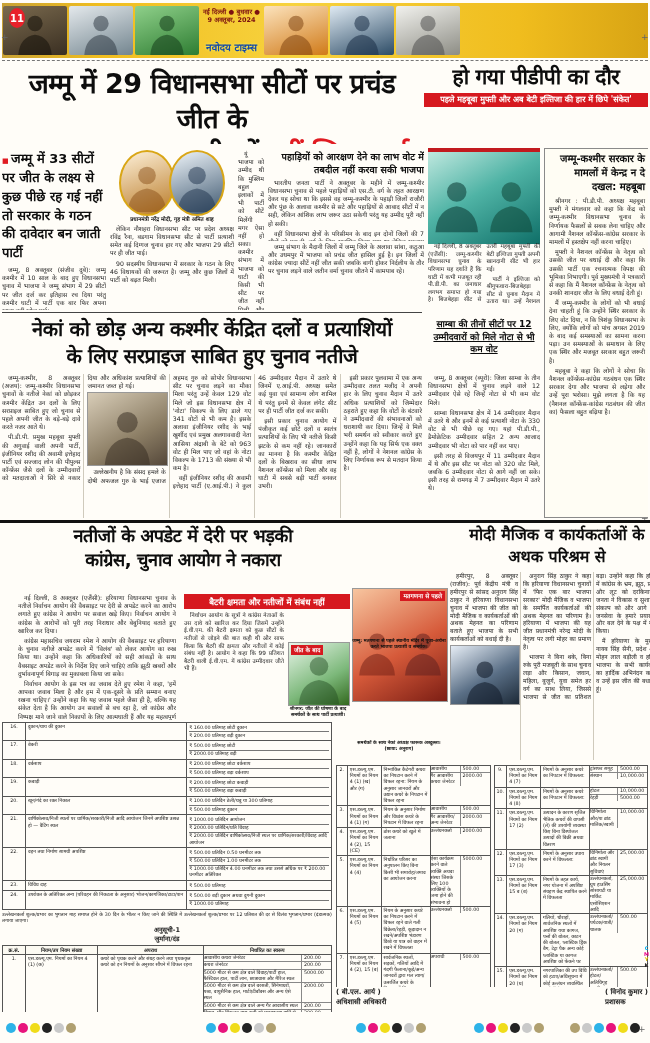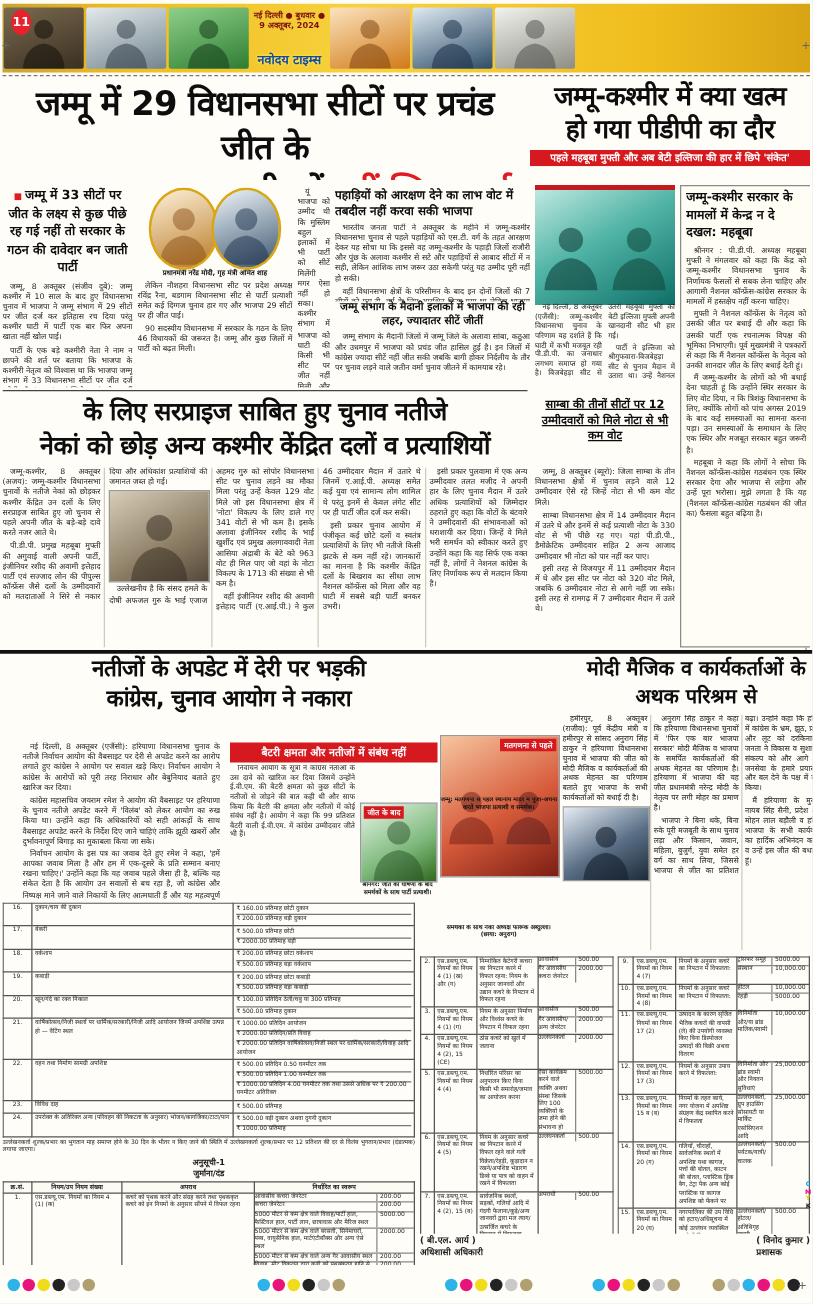--- a/index.html
+++ b/index.html
@@ -32,29 +32,29 @@
   .redtxt{color:#e01b22;}
   .lead-right{top:64px;left:424px;width:224px;text-align:center;}
   .lead-right .l1,.lead-right .l2{font-size:21px;font-weight:900;line-height:1.25;color:#0d0d0d;letter-spacing:-.5px;}
   .kicker{margin-top:3px;background:#d6191f;color:#fff;font-size:8px;font-weight:bold;padding:2px 1px;line-height:1.2;}
   
   .txt{font-size:6.2px;line-height:1.32;text-align:justify;color:#222;}
   .txt p{margin:0 0 2px;text-indent:6px;}
   .cap{font-size:5.5px;font-weight:bold;text-align:center;line-height:1.25;color:#111;}
   
   #upper{top:148px;left:2px;width:646px;height:372px;}
-  .ua-sub{font-size:10px;font-weight:900;line-height:1.45;text-align:center;color:#0d0d0d;}
+  .ua-sub{font-size:13px;font-weight:900;line-height:1.45;color:#0d0d0d;}
   .ua-sub::before{content:"■ ";color:#e01b22;font-size:7px;}
   .ovals{display:flex;justify-content:center;}
   .oval{width:52px;height:62px;border-radius:50%;border:2px solid #d9a616;overflow:hidden;position:relative;background:#fff;}
   .oval+.oval{margin-left:-6px;}
   .oval svg{position:absolute;bottom:0;left:0;width:100%;height:90%;}
   .ov-modi{background:linear-gradient(160deg,#fdf0d8,#b97a27);}
   .ov-shah{background:linear-gradient(160deg,#eef4f9,#3c566e);}
-  .colhead{font-size:9.5px;font-weight:900;text-align:left;line-height:1.4;color:#0d0d0d;}
+  .colhead{font-size:9.5px;font-weight:900;text-align:right;line-height:1.4;color:#0d0d0d;}
   .colhead2{font-size:8.5px;font-weight:900;text-align:center;line-height:1.4;color:#0d0d0d;}
   .photo{position:relative;overflow:hidden;}
   .photo svg{position:absolute;bottom:0;left:0;width:100%;height:88%;}
   .ph-iltija{background:linear-gradient(150deg,#bfe8df,#4fb3a5 45%,#0f6f68);border-top:4px solid #c21a1f;}
   .boxed{border:1px solid #8a8a8a;padding:3px 4px;background:#fffdf4;}
   .headline2{font-size:20px;font-weight:900;text-align:center;line-height:1.35;color:#0d0d0d;letter-spacing:-.4px;}
   .cols5{column-count:5;column-gap:7px;column-rule:1px solid #cfcabc;}
   .inline-photo{width:100%;height:72px;margin:2px 0;position:relative;overflow:hidden;
     background:linear-gradient(150deg,#d8cdb8,#8d7f66 60%,#55483a);border:1px solid #999;}
   .inline-photo svg{position:absolute;bottom:0;left:10%;width:80%;height:85%;}
@@ -156,21 +156,20 @@
   <div class="abs dashrule"></div>
   <span class="cross" style="left:1px;top:33px;">+</span>
   <span class="cross" style="left:641px;top:33px;">+</span>
   <span class="cross" style="left:641px;top:514px;">+</span>
 
   <div class="abs lead-left">
     <div class="l1">जम्मू में 29 विधानसभा सीटों पर प्रचंड जीत के</div>
     <div class="l2"><span>बावजूद भाजपा कश्मीर में </span><span class="redtxt">नहीं खिला पाई 'कमल'</span></div>
   </div>
   <div class="abs lead-right">
-    <div class="l1">जम्मू-कश्मीर में क्या खत्म</div>
     <div class="l2">हो गया पीडीपी का दौर</div>
     <div class="kicker">पहले महबूबा मुफ्ती और अब बेटी इल्तिजा की हार में छिपे 'संकेत'</div>
   </div>
 
   <div class="abs" id="upper">
 
     <div class="abs" style="left:0;top:2px;width:104px;height:160px;">
       <div class="ua-sub">जम्मू में 33 सीटों पर जीत के लक्ष्य से कुछ पीछे रह गई नहीं तो सरकार के गठन की दावेदार बन जाती पार्टी</div>
       <div class="txt" style="margin-top:3px;">
         <p>जम्मू, 8 अक्तूबर (संजीव दुबे): जम्मू कश्मीर में 10 साल के बाद हुए विधानसभा चुनाव में भाजपा ने जम्मू संभाग में 29 सीटों पर जीत दर्ज कर इतिहास रच दिया परंतु कश्मीर घाटी में पार्टी एक बार फिर अपना खाता नहीं खोल पाई।</p>
@@ -201,21 +200,20 @@
     <div class="abs txt" style="left:236px;top:2px;width:26px;height:160px;">
       <p>यूं भाजपा को उम्मीद थी कि मुस्लिम बहुल इलाकों में भी पार्टी को सीटें मिलेंगी मगर ऐसा नहीं हो सका। कश्मीर संभाग में भाजपा को घाटी की किसी भी सीट पर जीत नहीं मिली और कई प्रत्याशियों की जमानत तक जब्त हो गई। वोट प्रतिशत में बढ़ोतरी के बावजूद कश्मीर में सफलता नहीं मिल पाई।</p>
     </div>
 
     <div class="abs" style="left:266px;top:2px;width:156px;height:160px;">
       <div class="colhead">पहाड़ियों को आरक्षण देने का लाभ वोट में तबदील नहीं करवा सकी भाजपा</div>
       <div class="txt" style="margin-top:2px;height:62px;overflow:hidden;">
         <p>भारतीय जनता पार्टी ने अक्तूबर के महीने में जम्मू-कश्मीर विधानसभा चुनाव से पहले पहाड़ियों को एस.टी. वर्ग के तहत आरक्षण देकर यह सोचा था कि इससे वह जम्मू-कश्मीर के पहाड़ी जिलों राजौरी और पुंछ के अलावा कश्मीर से सटे और पहाड़ियों से आबाद सीटों में न सही, लेकिन आंशिक लाभ जरूर उठा सकेगी परंतु यह उम्मीद पूरी नहीं हो सकी।</p>
         <p>वहीं विधानसभा क्षेत्रों के परिसीमन के बाद इन दोनों जिलों की 7 सीटों को एस.टी. वर्ग के लिए आरक्षित किया गया था लेकिन भाजपा इस आरक्षण की एवज में कुछ कमाल नहीं कर पाई।</p>
       </div>
-      <div class="colhead2">जम्मू संभाग के मैदानी इलाकों में भाजपा की रही लहर, ज्यादातर सीटें जीतीं</div>
       <div class="txt" style="margin-top:2px;height:44px;overflow:hidden;">
         <p>जम्मू संभाग के मैदानी जिलों में जम्मू जिले के अलावा सांबा, कठुआ और उधमपुर में भाजपा को प्रचंड जीत हासिल हुई है। इन जिलों में कांग्रेस ज्यादा सीटें नहीं जीत सकी जबकि बागी होकर निर्दलीय के तौर पर चुनाव लड़ने वाले जतीन वर्मा चुनाव जीतने में कामयाब रहे।</p>
       </div>
     </div>
 
     <div class="abs photo ph-iltija" style="left:426px;top:0;width:112px;height:92px;">
       <svg viewBox="0 0 195 100">
           <use href="#person" fill="rgba(10,55,50,.55)"></use>
           <use href="#person" x="95" fill="rgba(15,70,55,.55)"></use>
         </svg>
@@ -231,22 +229,22 @@
         <p>श्रीनगर : पी.डी.पी. अध्यक्ष महबूबा मुफ्ती ने मंगलवार को कहा कि केंद्र को जम्मू-कश्मीर विधानसभा चुनाव के निर्णायक फैसलों से सबक लेना चाहिए और आगामी नैशनल कॉन्फ्रेंस-कांग्रेस सरकार के मामलों में हस्तक्षेप नहीं करना चाहिए।</p>
         <p>मुफ्ती ने नैशनल कॉन्फ्रेंस के नेतृत्व को उसकी जीत पर बधाई दी और कहा कि उसकी पार्टी एक रचनात्मक विपक्ष की भूमिका निभाएगी। पूर्व मुख्यमंत्री ने पत्रकारों से कहा कि मैं नैशनल कॉन्फ्रेंस के नेतृत्व को उनकी शानदार जीत के लिए बधाई देती हूं।</p>
         <p>मैं जम्मू-कश्मीर के लोगों को भी बधाई देना चाहती हूं कि उन्होंने स्थिर सरकार के लिए वोट दिया, न कि त्रिशंकु विधानसभा के लिए, क्योंकि लोगों को पांच अगस्त 2019 के बाद कई समस्याओं का सामना करना पड़ा। उन समस्याओं के समाधान के लिए एक स्थिर और मजबूत सरकार बहुत जरूरी है।</p>
         <p>महबूबा ने कहा कि लोगों ने सोचा कि नैशनल कॉन्फ्रेंस-कांग्रेस गठबंधन एक स्थिर सरकार देगा और भाजपा से लड़ेगा और उन्हें पूरा भरोसा। मुझे लगता है कि यह (नैशनल कॉन्फ्रेंस-कांग्रेस गठबंधन की जीत का) फैसला बहुत बढ़िया है।</p>
       </div>
     </div>
 
     <div class="abs thinrule" style="left:0;top:164px;width:420px;"></div>
 
     <div class="abs headline2" style="left:0;top:168px;width:420px;">
+      <div>नेकां को छोड़ अन्य कश्मीर केंद्रित दलों व प्रत्याशियों</div>
       <div>के लिए सरप्राइज साबित हुए चुनाव नतीजे</div>
-      <div>नेकां को छोड़ अन्य कश्मीर केंद्रित दलों व प्रत्याशियों</div>
     </div>
 
     <div class="abs colhead2" style="left:426px;top:170px;width:112px;font-size:9px;text-decoration:underline;">साम्बा की तीनों सीटों पर 12 उम्मीदवारों को मिले नोटा से भी कम वोट</div>
 
     <div class="abs txt cols5" style="left:0;top:226px;width:420px;height:144px;">
       <p>जम्मू-कश्मीर, 8 अक्तूबर (अजय): जम्मू-कश्मीर विधानसभा चुनावों के नतीजे नेकां को छोड़कर कश्मीर केंद्रित उन दलों के लिए सरप्राइज साबित हुए जो चुनाव से पहले अपनी जीत के बड़े-बड़े दावे करते नजर आते थे।</p>
       <p>पी.डी.पी. प्रमुख महबूबा मुफ्ती की अगुवाई वाली अपनी पार्टी, इंजीनियर रशीद की अवामी इत्तेहाद पार्टी एवं सज्जाद लोन की पीपुल्स कॉन्फ्रेंस जैसे दलों के उम्मीदवारों को मतदाताओं ने सिरे से नकार दिया और अधिकांश प्रत्याशियों की जमानत जब्त हो गई।</p>
       <div class="inline-photo">
           <svg viewBox="0 0 100 100">
             <use href="#person" fill="rgba(50,40,30,.5)"></use>

